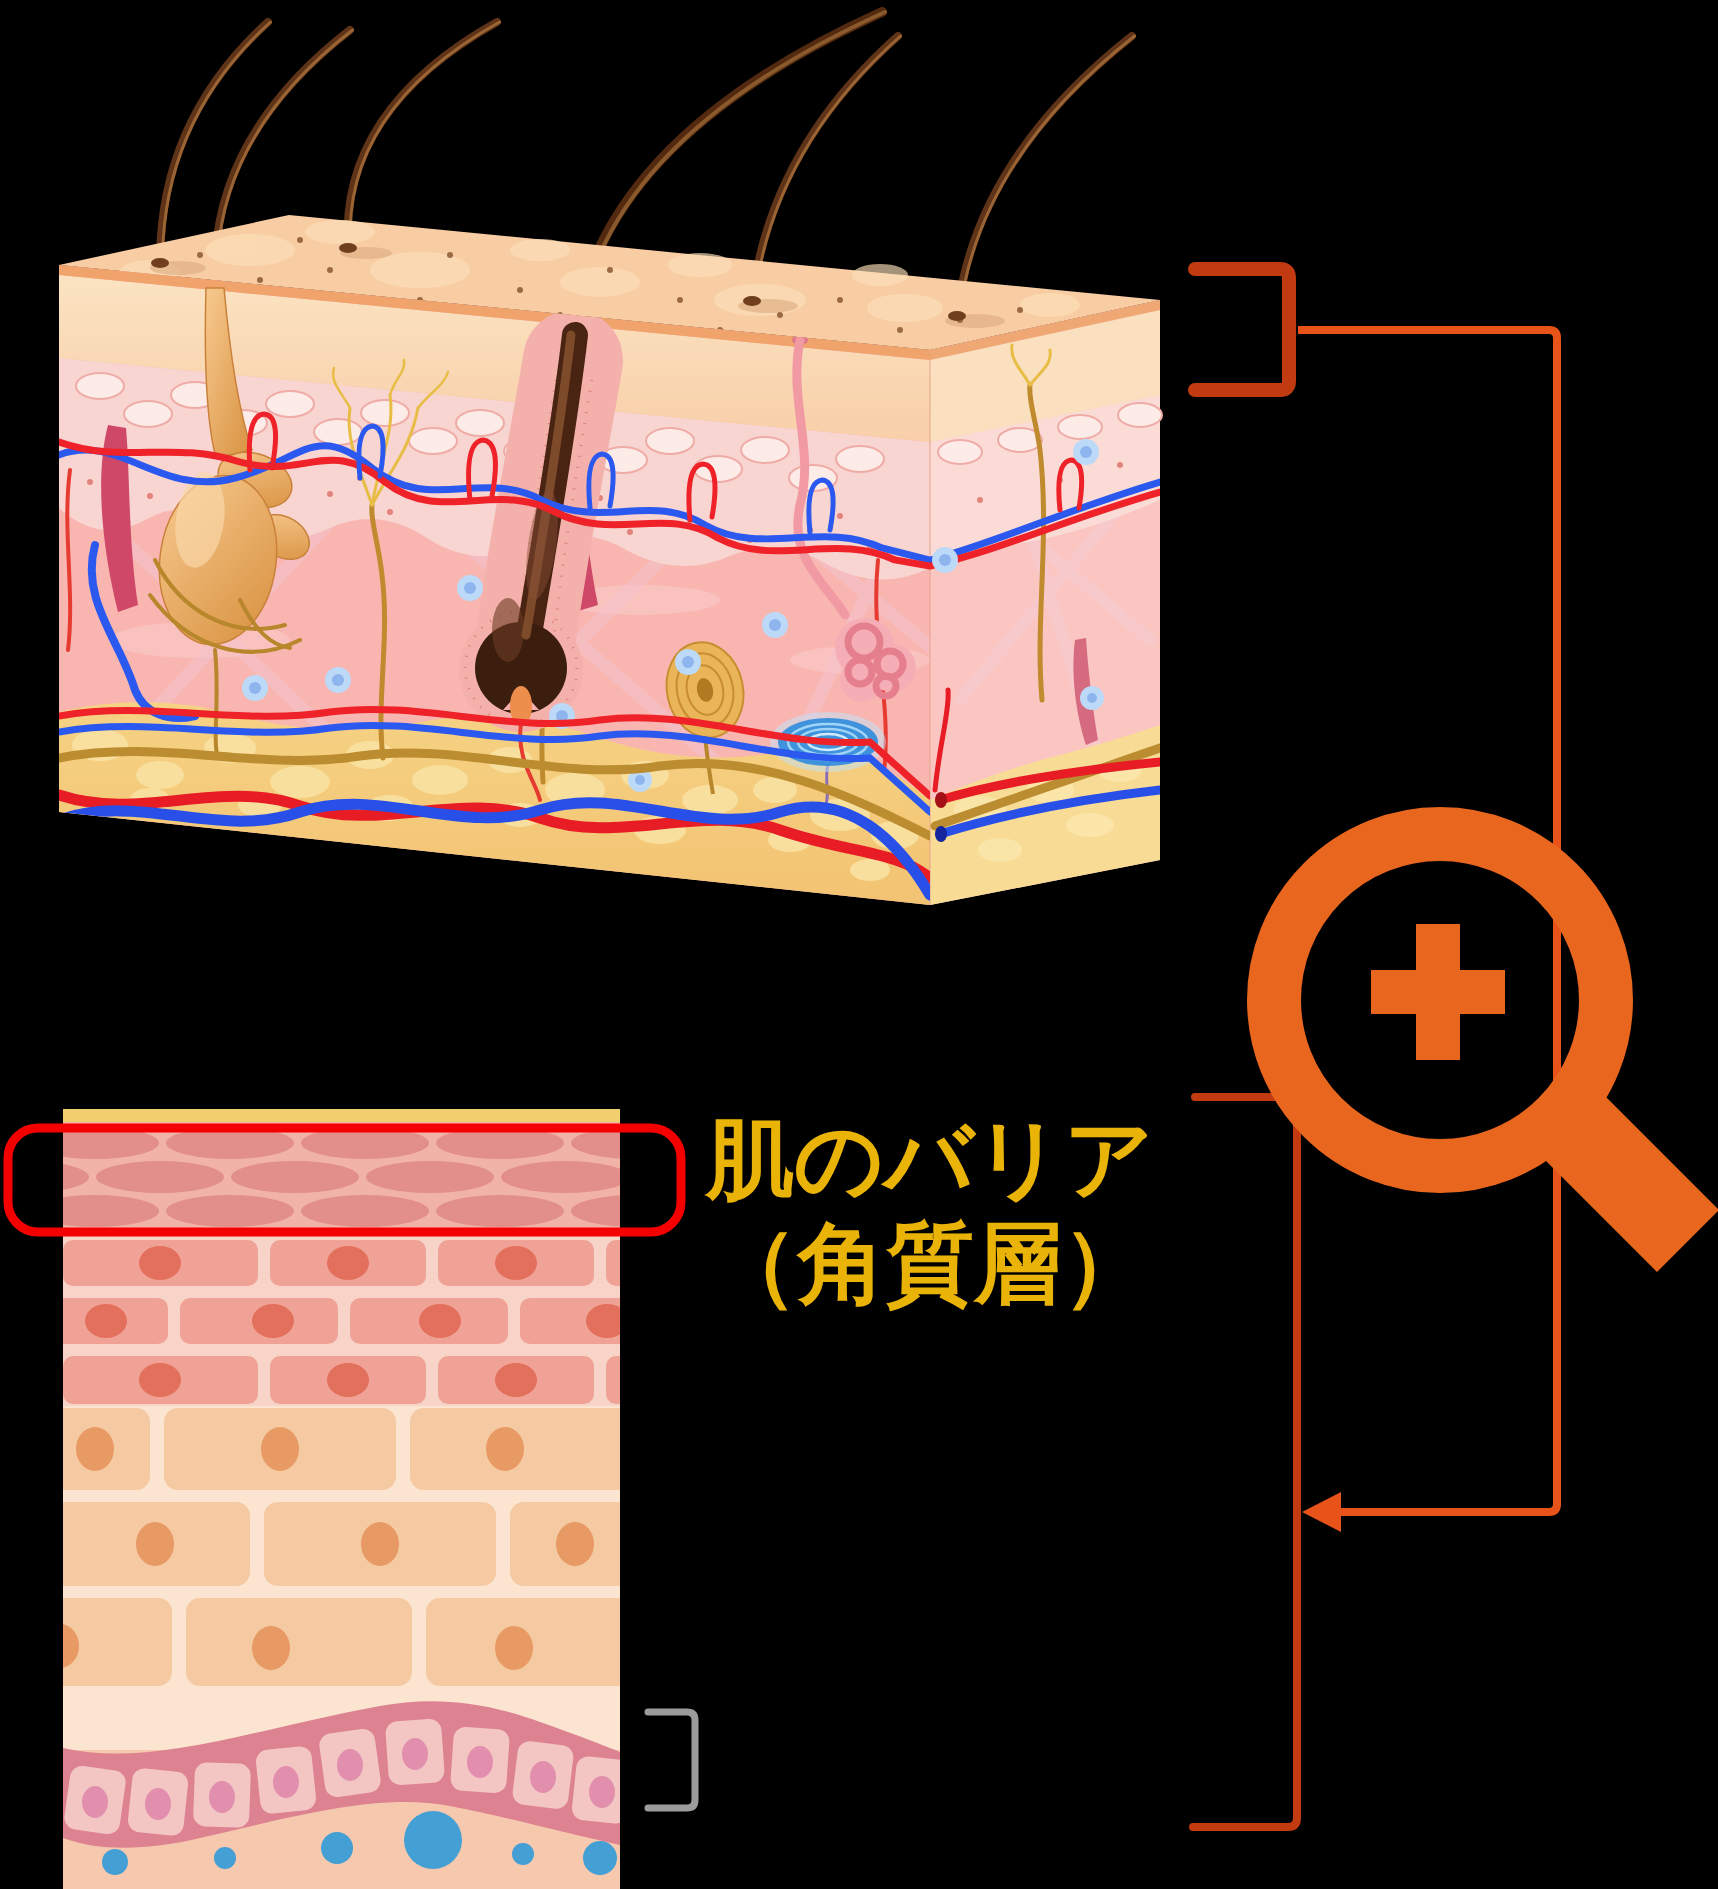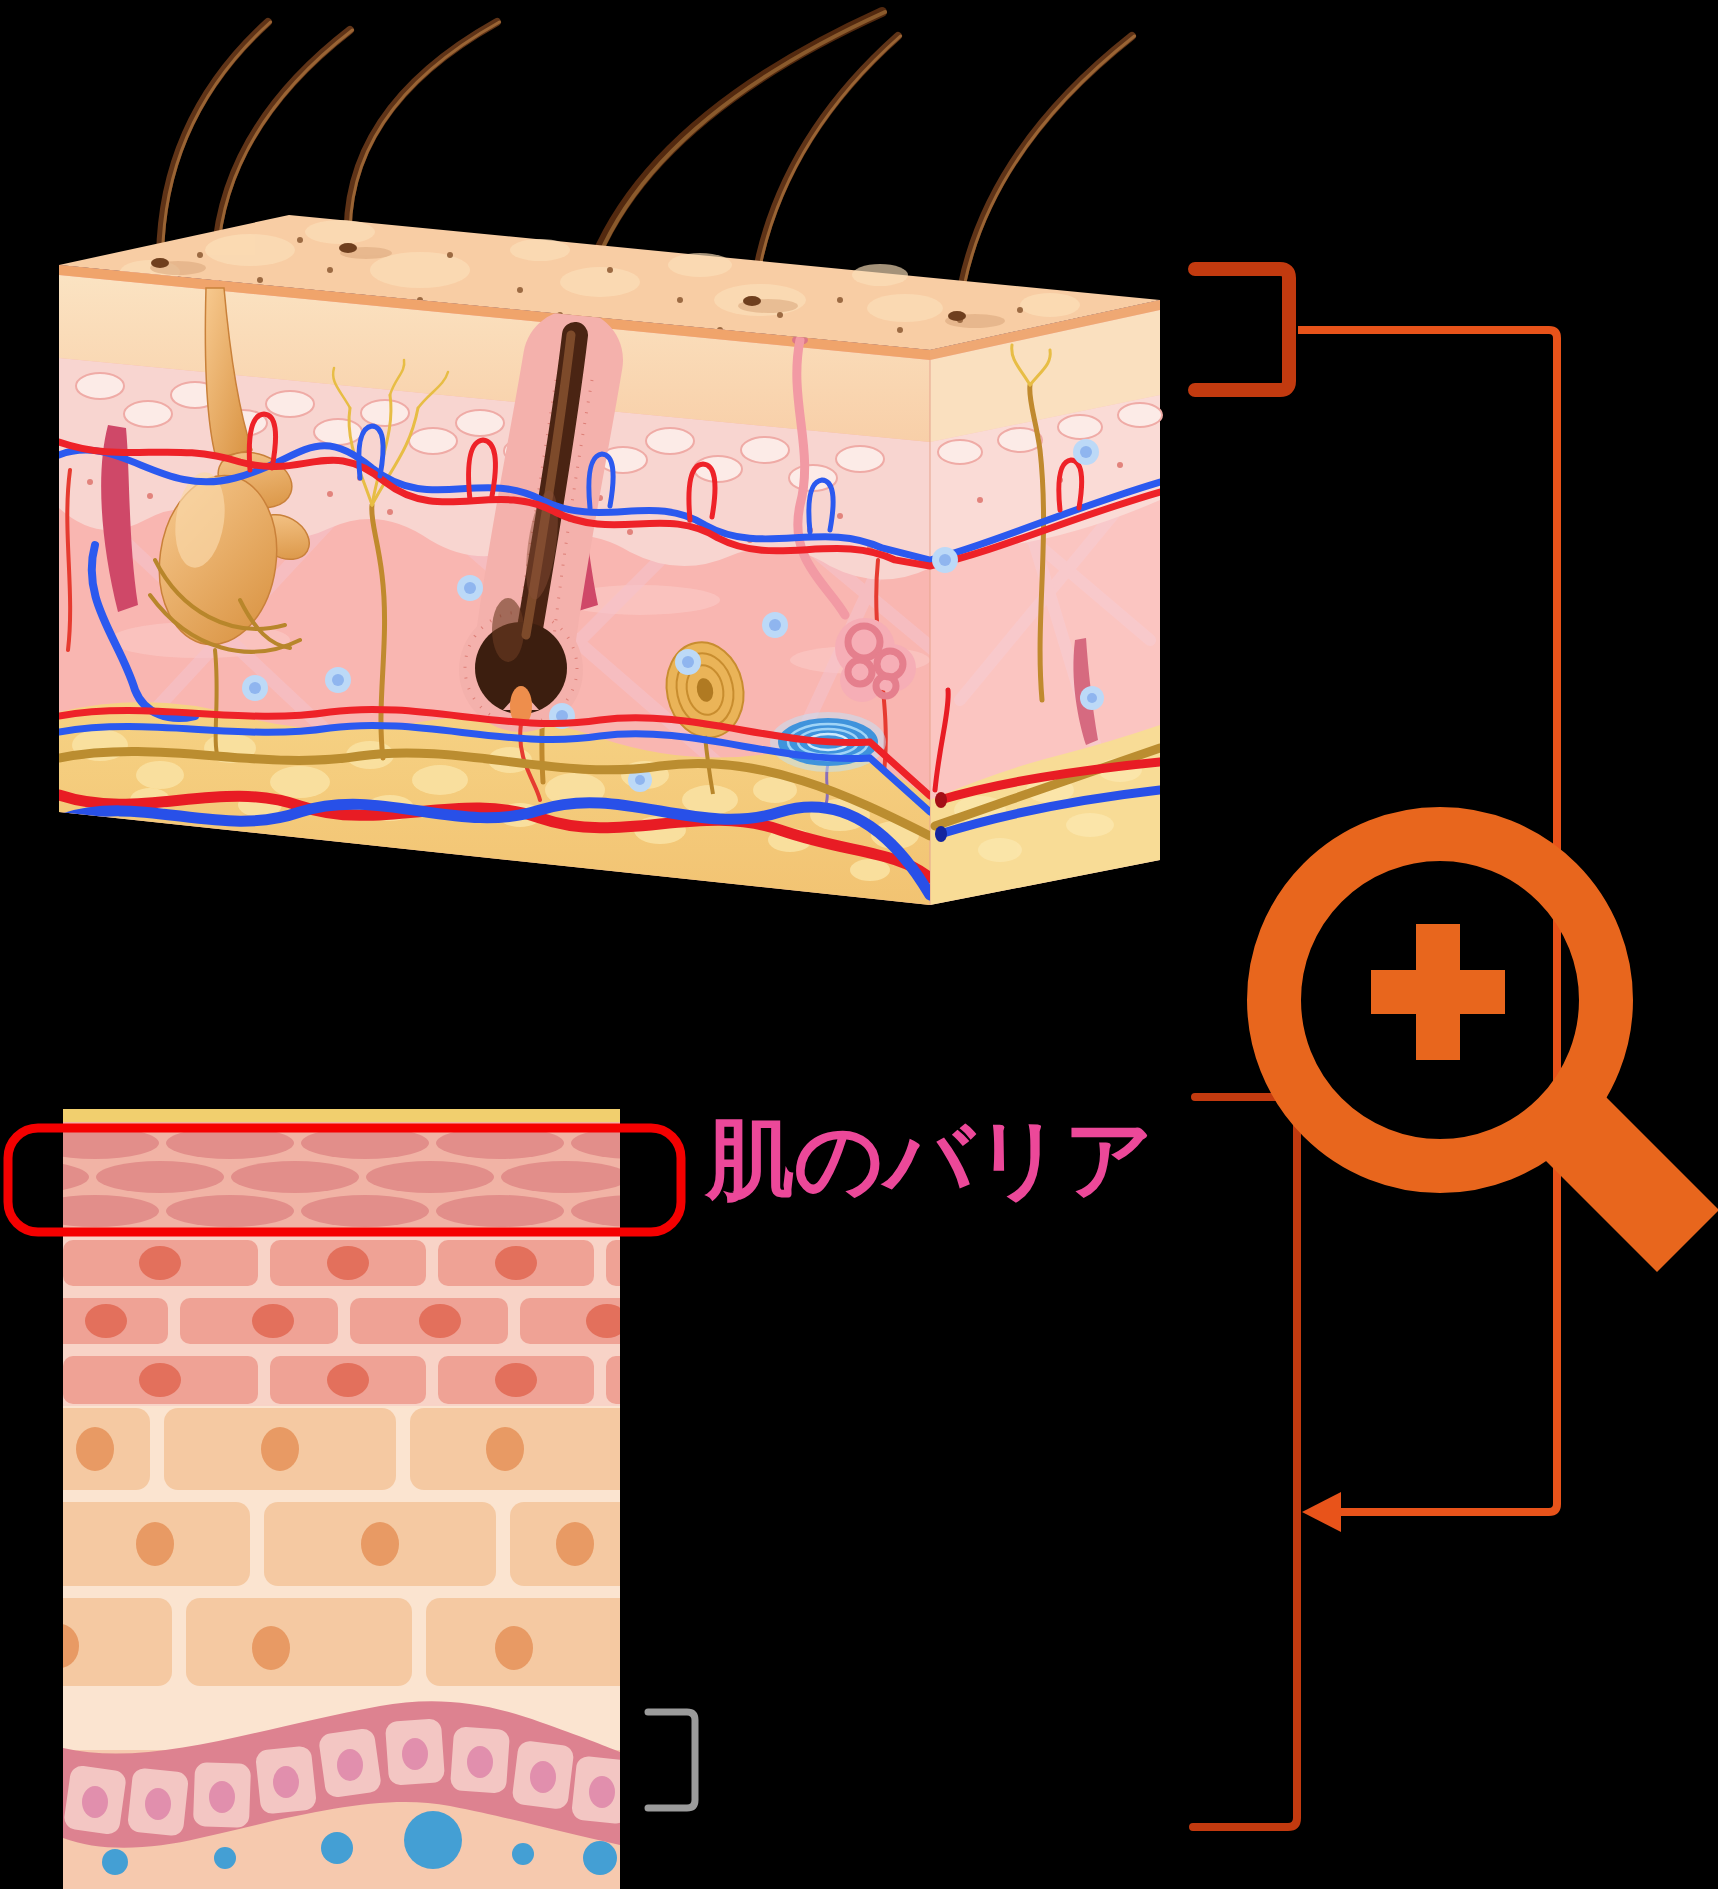--- a/index.html
+++ b/index.html
@@ -1,21 +1,21 @@
 <!DOCTYPE html>
 <html><head>
 <meta charset="utf-8">
 <style>
   html,body{margin:0;padding:0;background:#000;}
   #canvas{position:relative;width:1718px;height:1889px;background:#000;overflow:hidden;
           font-family:"Liberation Sans", sans-serif;}
   #artwork{position:absolute;left:0;top:0;}
   #annotation-text{
     position:absolute;left:530px;top:1106px;width:800px;
-    color:#ec4899;font-size:88px;line-height:105px;font-weight:bold;
+    color:#eab308;font-size:88px;line-height:105px;font-weight:bold;
     text-align:center;letter-spacing:0px;white-space:nowrap;
   }
   #annotation-text div{height:105px;}
 </style>
 </head>
 <body>
 
 <div id="canvas">
 
 <svg id="artwork" width="1718" height="1889" viewBox="0 0 1718 1889">
@@ -521,15 +521,16 @@
             <circle cx="600" cy="1858" r="17"></circle>
       </g>
     </g>
 
     <rect x="8" y="1128" width="673" height="104" rx="30" fill="none" stroke="#f50000" stroke-width="9"></rect>
   </g>
 </svg>
 
 <div id="annotation-text">
   <div>肌のバリア</div>
+  <div>（角質層）</div>
 </div>
 
 </div>
 
 </body></html>

